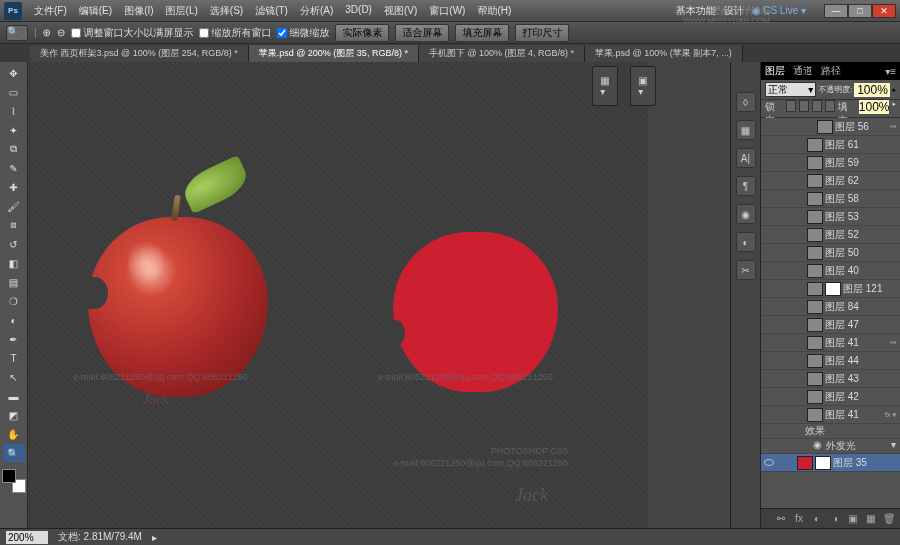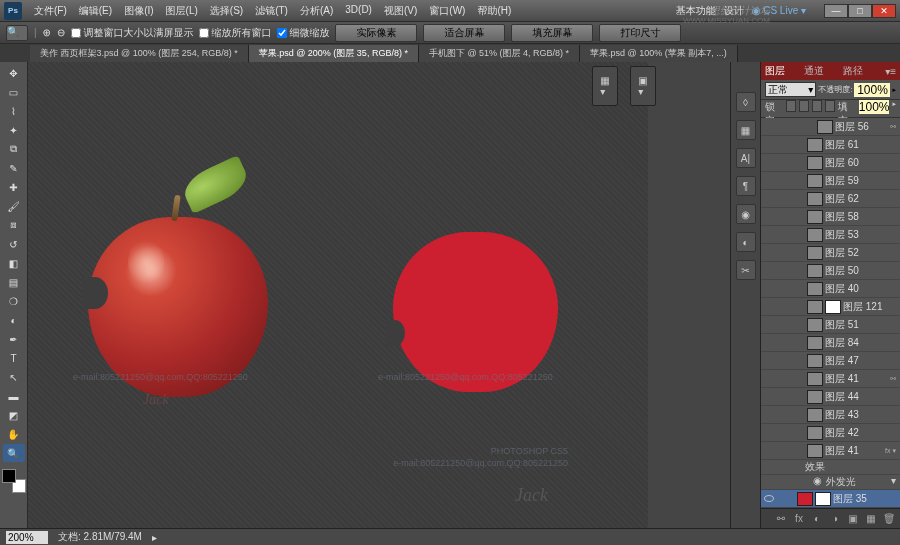--- a/index.html
+++ b/index.html
@@ -8,21 +8,21 @@
 .ps-logo{width:18px;height:18px;background:#1a3d5c;border-radius:2px;display:flex;align-items:center;justify-content:center;font-size:8px;font-weight:bold;color:#a8d0f0;margin-right:6px}
 .menu-item{padding:0 6px;cursor:pointer}
 .menubar-right{margin-left:auto;display:flex;align-items:center;gap:8px}
 .win-controls{display:flex;gap:0;margin-left:10px}
 .win-btn{width:24px;height:14px;display:flex;align-items:center;justify-content:center;font-size:9px;color:#fff;border:1px solid #333}
 .win-min{background:#8a8a8a}.win-max{background:#8a8a8a}.win-close{background:#d04030}
 .options-bar{height:22px;background:linear-gradient(#555,#3f3f3f);display:flex;align-items:center;padding:0 6px;gap:6px;color:#ddd;border-bottom:1px solid #2a2a2a}
 .opt-icon{width:22px;height:16px;background:#666;border:1px solid #333;border-radius:2px}
 .opt-check{display:flex;align-items:center;gap:2px}
 .opt-check input{width:10px;height:10px}
-.opt-btn{padding:1px 20px;background:linear-gradient(#888,#666);border:1px solid #333;border-radius:2px;color:#000}
+.opt-btn{padding:1px 6px;background:linear-gradient(#888,#666);border:1px solid #333;border-radius:2px;color:#000}
 .tabs-bar{height:18px;background:#3a3a3a;display:flex;align-items:flex-end;padding-left:30px}
 .doc-tab{padding:2px 10px;background:#444;color:#ccc;border-right:1px solid #222;font-size:9px}
 .doc-tab.active{background:#555;color:#fff}
 .main{display:flex;height:466px}
 .toolbox{width:28px;background:#535353;border-right:1px solid #2a2a2a;display:flex;flex-direction:column;align-items:center;padding-top:2px;gap:1px}
 .tool{width:22px;height:18px;display:flex;align-items:center;justify-content:center;color:#ddd;cursor:pointer;border-radius:2px}
 .tool.active{background:#3a6090}
 .color-sw{margin-top:6px;position:relative;width:24px;height:24px}
 .sw-fg{position:absolute;width:14px;height:14px;background:#000;border:1px solid #888;top:0;left:0}
 .sw-bg{position:absolute;width:14px;height:14px;background:#fff;border:1px solid #888;bottom:0;right:0}
@@ -39,21 +39,21 @@
 .wm{position:absolute;color:#6b7280;font-size:9px;opacity:.6}
 .wm1{top:310px;left:45px}.wm2{top:310px;left:350px}.wm3{bottom:72px;right:80px}.wm4{bottom:60px;right:80px}
 .sig{position:absolute;bottom:22px;right:100px;font-family:cursive;color:#555;font-size:18px;font-style:italic}
 .sig2{position:absolute;top:330px;left:115px;font-family:cursive;color:#a05050;font-size:14px;font-style:italic;opacity:.4}
 .sig3{position:absolute;top:310px;left:415px;font-family:cursive;color:#b03040;font-size:12px;font-style:italic;opacity:.5}
 .float-panels{position:absolute;top:0;left:560px;display:flex;gap:12px;padding:4px}
 .float-p{width:26px;height:40px;background:#4a4a4a;border:1px solid #222;border-radius:2px;display:flex;flex-direction:column;align-items:center;justify-content:center;gap:4px;color:#ccc}
 .side-strip{width:30px;background:#454545;border-left:1px solid #222;display:flex;flex-direction:column;align-items:center;gap:8px;padding-top:30px}
 .strip-icon{width:20px;height:20px;background:#555;border:1px solid #333;border-radius:2px;display:flex;align-items:center;justify-content:center;color:#ccc}
 .panels{width:140px;background:#535353;border-left:1px solid #222;display:flex;flex-direction:column}
-.panel-tabs{height:18px;background:#7f1d1d;display:flex;align-items:center;padding:0 4px;gap:19px;color:#bbb;font-size:9px}
+.panel-tabs{height:18px;background:#000000;display:flex;align-items:center;padding:0 4px;gap:8px;color:#bbb;font-size:9px}
 .panel-tabs span.active{color:#fff}
 .blend-row{height:20px;display:flex;align-items:center;padding:0 4px;gap:2px;border-bottom:1px solid #333}
 .blend-sel{flex:1;height:15px;background:#ddd;border:1px solid #333;font-size:8px;padding:0 2px;display:flex;align-items:center}
 .opa-lbl{font-size:8px;color:#ddd}
 .opa-val{width:36px;height:14px;background:#fef9c3;color:#000;font-size:12px;display:flex;align-items:center;justify-content:center}
 .lock-row{height:18px;display:flex;align-items:flex-start;padding:0 4px;gap:3px;color:#ccc;font-size:8px;border-bottom:1px solid #333}
 .lock-icon{width:12px;height:12px;background:#666;border:1px solid #333}
 .layers{flex:1;overflow-y:auto;background:#535353}
 .layers::-webkit-scrollbar{width:12px}.layers::-webkit-scrollbar-track{background:#3a3a3a}.layers::-webkit-scrollbar-thumb{background:#666;border:1px solid #333}
 .layer{height:18px;display:flex;align-items:center;padding:0 2px;border-bottom:1px solid #454545;color:#ddd;font-size:8px}
@@ -126,21 +126,21 @@
     </label>
   <button class="opt-btn">实际像素</button>
   <button class="opt-btn">适合屏幕</button>
   <button class="opt-btn">填充屏幕</button>
   <button class="opt-btn">打印尺寸</button>
 </div>
 
 <div class="tabs-bar" id="doc-tabs">
     <div class="doc-tab">美作 西页框架3.psd @ 100% (图层 254, RGB/8) *</div>
     <div class="doc-tab active">苹果.psd @ 200% (图层 35, RGB/8) *</div>
-    <div class="doc-tab">手机图下 @ 51% (图层 4, RGB/8) *</div>
+    <div class="doc-tab">手机图下 @ 100% (图层 4, RGB/8) *</div>
     <div class="doc-tab">苹果.psd @ 100% (苹果 副本7, ...)</div>
   </div>
 
 <div class="main">
   <div class="toolbox">
     <div class="tool">✥</div>
     <div class="tool">▭</div>
     <div class="tool">⌇</div>
     <div class="tool">✦</div>
     <div class="tool">⧉</div>
@@ -245,28 +245,20 @@
           <div class="indent"></div>
           <div class="thumb"></div>
           <span class="lname">图层 61</span>
         </div>
         <div class="layer">
           <div class="vis"></div>
           <div class="indent"></div>
           <div class="indent"></div>
           <div class="indent"></div>
           <div class="thumb"></div>
-          <span class="lname">图层 60</span>
-        </div>
-        <div class="layer">
-          <div class="vis"></div>
-          <div class="indent"></div>
-          <div class="indent"></div>
-          <div class="indent"></div>
-          <div class="thumb"></div>
           <span class="lname">图层 59</span>
         </div>
         <div class="layer">
           <div class="vis"></div>
           <div class="indent"></div>
           <div class="indent"></div>
           <div class="indent"></div>
           <div class="thumb"></div>
           <span class="lname">图层 62</span>
         </div>
@@ -311,28 +303,20 @@
           <span class="lname">图层 40</span>
         </div>
         <div class="layer">
           <div class="vis"></div>
           <div class="indent"></div>
           <div class="indent"></div>
           <div class="indent"></div>
           <div class="thumb"></div>
           <div class="mask"></div>
           <span class="lname">图层 121</span>
-        </div>
-        <div class="layer">
-          <div class="vis"></div>
-          <div class="indent"></div>
-          <div class="indent"></div>
-          <div class="indent"></div>
-          <div class="thumb"></div>
-          <span class="lname">图层 51</span>
         </div>
         <div class="layer">
           <div class="vis"></div>
           <div class="indent"></div>
           <div class="indent"></div>
           <div class="indent"></div>
           <div class="thumb"></div>
           <span class="lname">图层 84</span>
         </div>
         <div class="layer">

